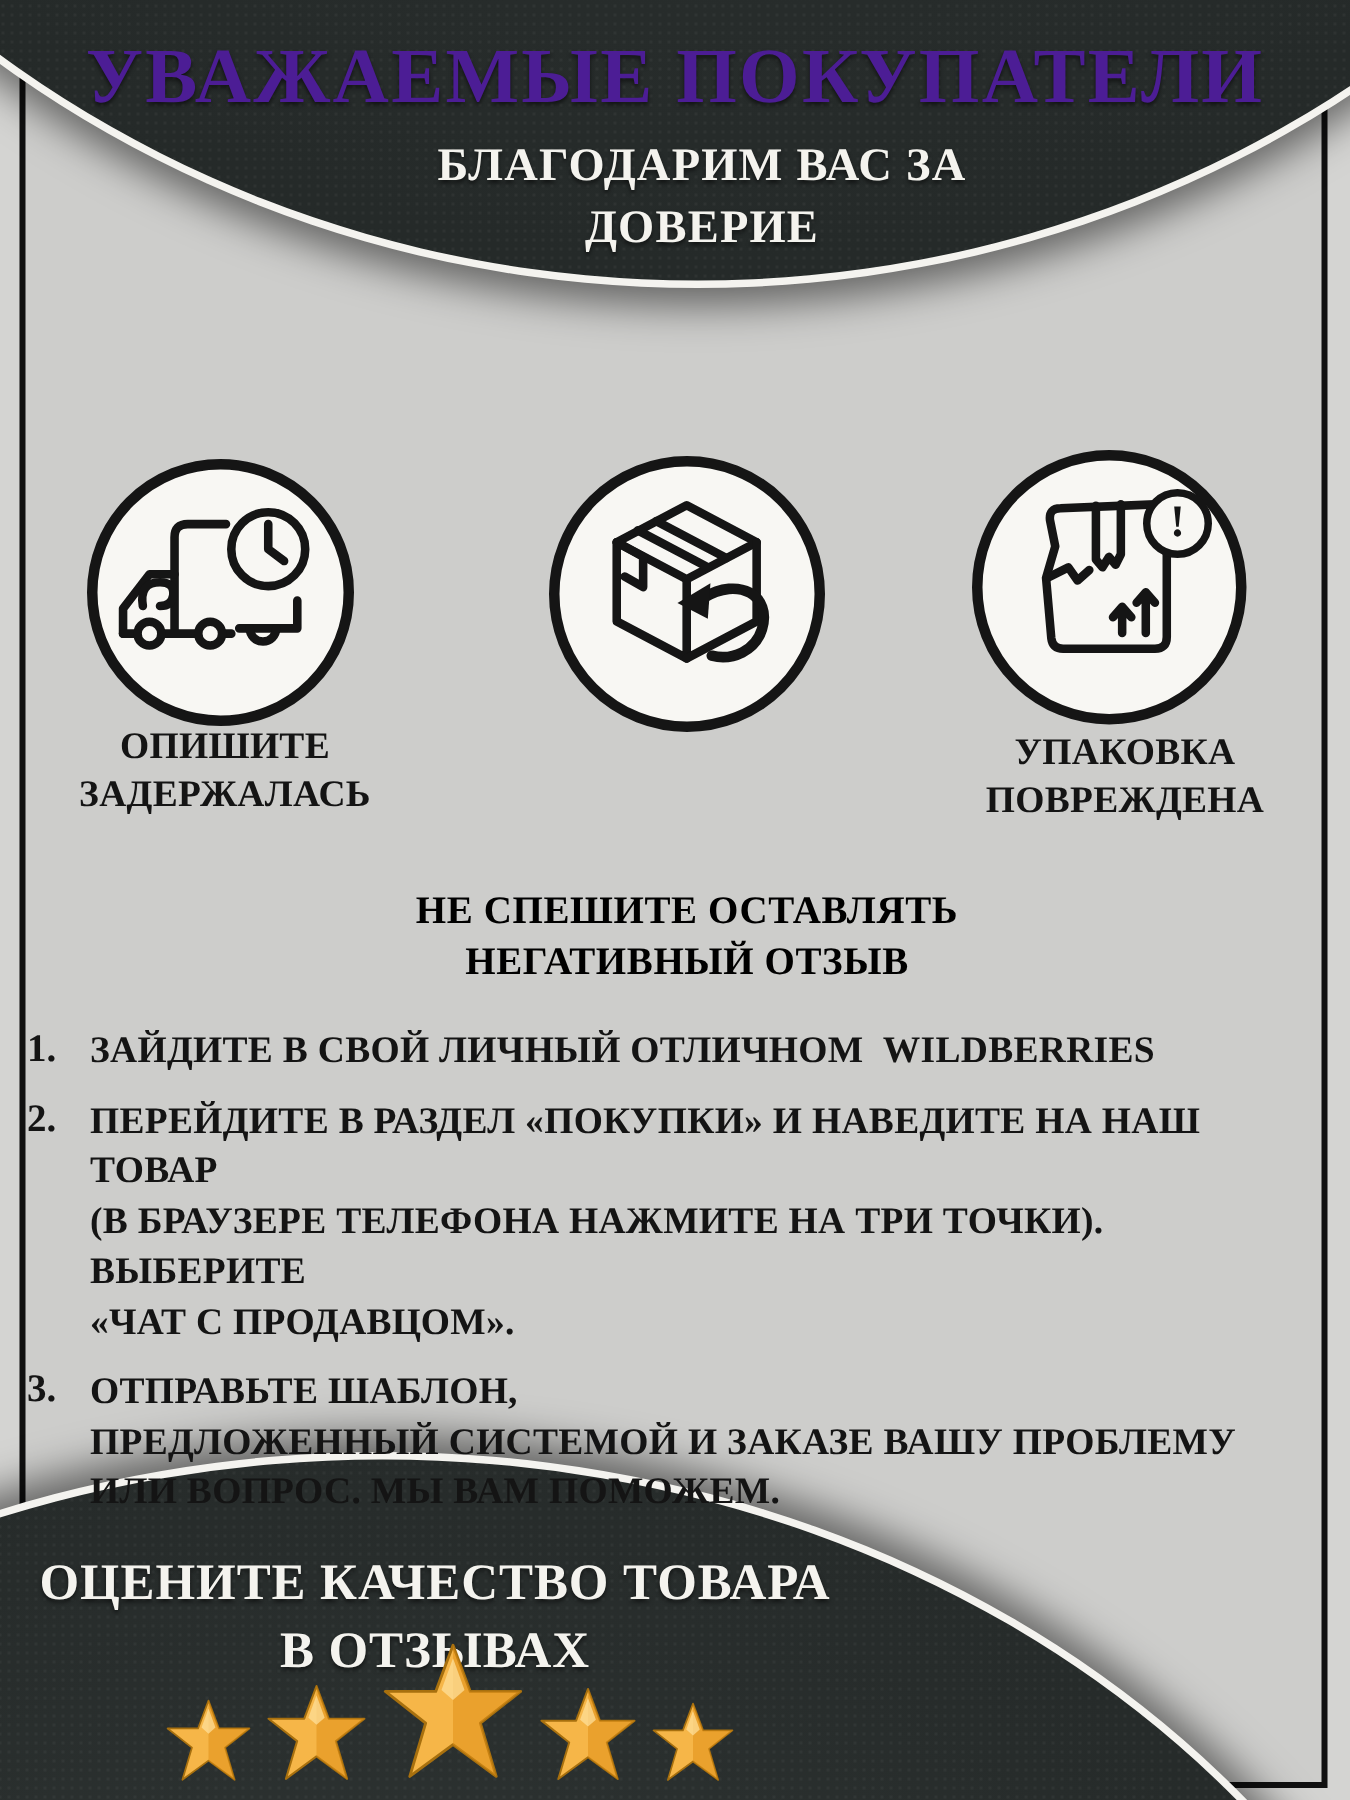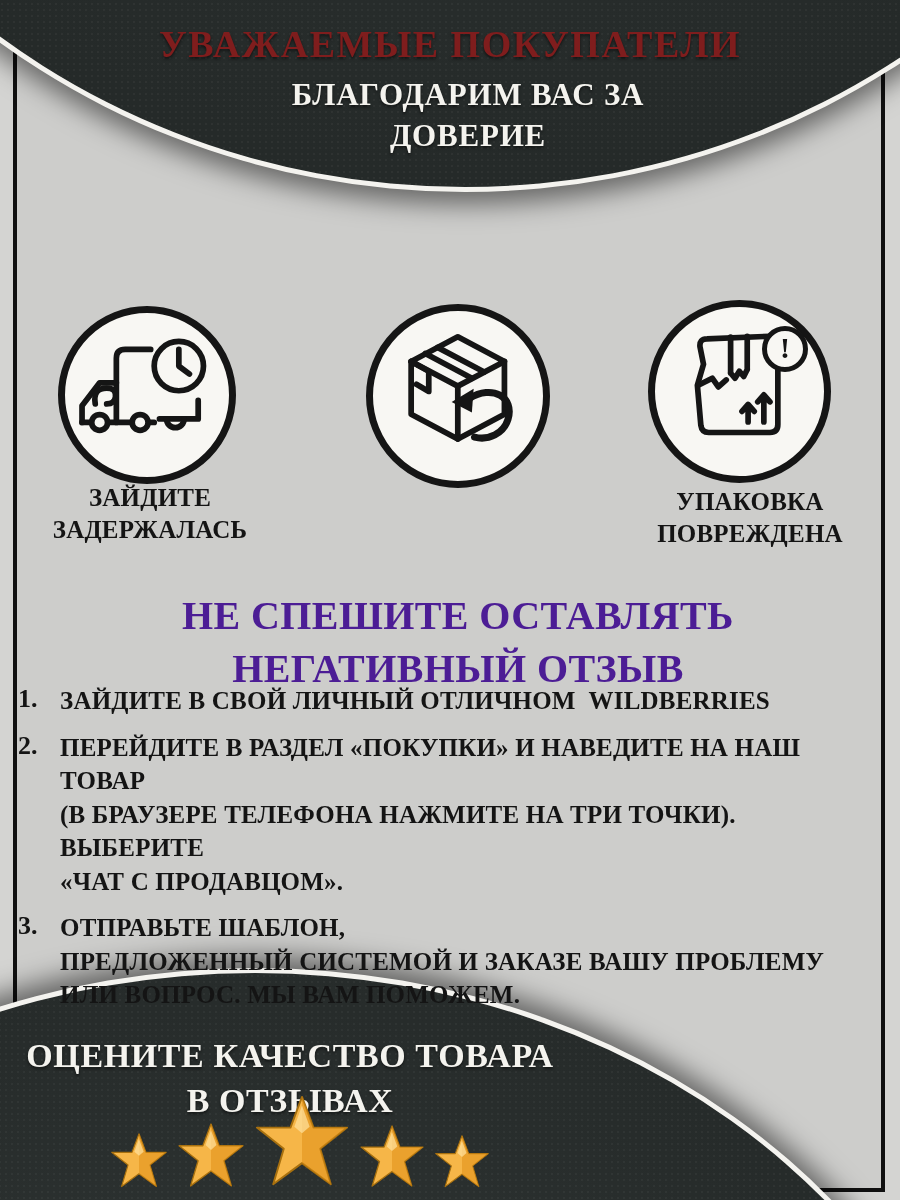--- a/index.html
+++ b/index.html
@@ -27,21 +27,21 @@
     left:-300px;top:-1258px;width:1520px;height:1440px;z-index:2;
     box-shadow:0 12px 26px rgba(0,0,0,0.5);
   }
   .arc-bottom{
     left:-500px;top:968px;width:1500px;height:1300px;z-index:2;
     box-shadow:0 -12px 26px rgba(0,0,0,0.5);
   }
   .pre{white-space:pre-wrap;}
   .header-text{position:absolute;left:0;right:0;top:22px;text-align:center;z-index:5;}
   .header-title{
-    font-size:38px;letter-spacing:1.5px;color:#7f1d1d;
+    font-size:52px;letter-spacing:1.5px;color:#4c1d95;
     text-shadow:0 2px 3px rgba(0,0,0,0.55);
   }
   .header-sub{
     margin-top:8px;font-size:31px;line-height:1.33;color:#f4f3ee;
     letter-spacing:0.8px;text-shadow:0 2px 3px rgba(0,0,0,0.55);margin-left:36px;
   }
   .intro{
     position:absolute;left:55px;right:55px;top:194px;z-index:3;
     text-align:center;font-size:29px;line-height:1.42;color:#141414;
     letter-spacing:0.2px;
@@ -65,21 +65,21 @@
   }
   .issue-label{
     position:absolute;z-index:3;text-align:center;
     font-size:25px;line-height:1.28;color:#141414;letter-spacing:0.2px;
   }
   .l1{left:28px;top:482px;width:244px;}
   .l2{left:322px;top:477px;width:272px;}
   .l3{left:628px;top:486px;width:244px;}
   .warning{
     position:absolute;left:16px;right:0;top:590px;z-index:3;text-align:center;
-    font-size:40px;line-height:1.32;color:#4c1d95;letter-spacing:0.4px;
+    font-size:26px;line-height:1.32;color:#000000;letter-spacing:0.4px;
   }
   .steps{position:absolute;left:18px;top:684px;width:852px;z-index:3;}
   .step{display:flex;margin-bottom:13px;}
   .step-num{flex:none;width:42px;font-size:26px;color:#141414;}
   .step-text{flex:1;font-size:25px;line-height:1.34;color:#141414;letter-spacing:0.2px;}
   .footer-text{
     position:absolute;left:0;top:1034px;width:580px;z-index:5;text-align:center;
     font-size:34px;line-height:1.32;color:#f4f3ee;letter-spacing:0.6px;
     text-shadow:0 2px 3px rgba(0,0,0,0.55);
   }
@@ -143,21 +143,21 @@
     <svg viewBox="0 0 170 170">
       <path class="icon-stroke" d="M120 22 L48 25 Q39 25 40 34 L44 54 L37 78 L41 124 Q42 132 50 132 H120 Q129 132 129 123 V31 Q129 22 120 22 Z"></path>
       <path class="icon-stroke" d="M75 23 V64 M94 22 V60 M75 64 L80 70 L85 62 L90 68 L94 60"></path>
       <path class="icon-stroke" d="M38 78 L54 70 L61 80 L70 72"></path>
       <path class="icon-stroke" d="M95 120 V102 M88 108 L95 100 L102 108"></path>
       <path class="icon-stroke" d="M113 120 V90 M106 97 L113 89 L120 97"></path>
     </svg>
   </div>
   <div class="badge">!</div>
 
-  <div class="issue-label l1 pre">ЗАЙДИТЕ
+  <div class="issue-label l1 pre">ОПИШИТЕ
 ЗАДЕРЖАЛАСЬ</div>
   <div class="issue-label l3 pre">УПАКОВКА
 ПОВРЕЖДЕНА</div>
 
   <div class="warning pre">НЕ СПЕШИТЕ ОСТАВЛЯТЬ
 НЕГАТИВНЫЙ ОТЗЫВ</div>
 
   <div class="steps">
     <div class="step">
       <div class="step-num">1.</div>

